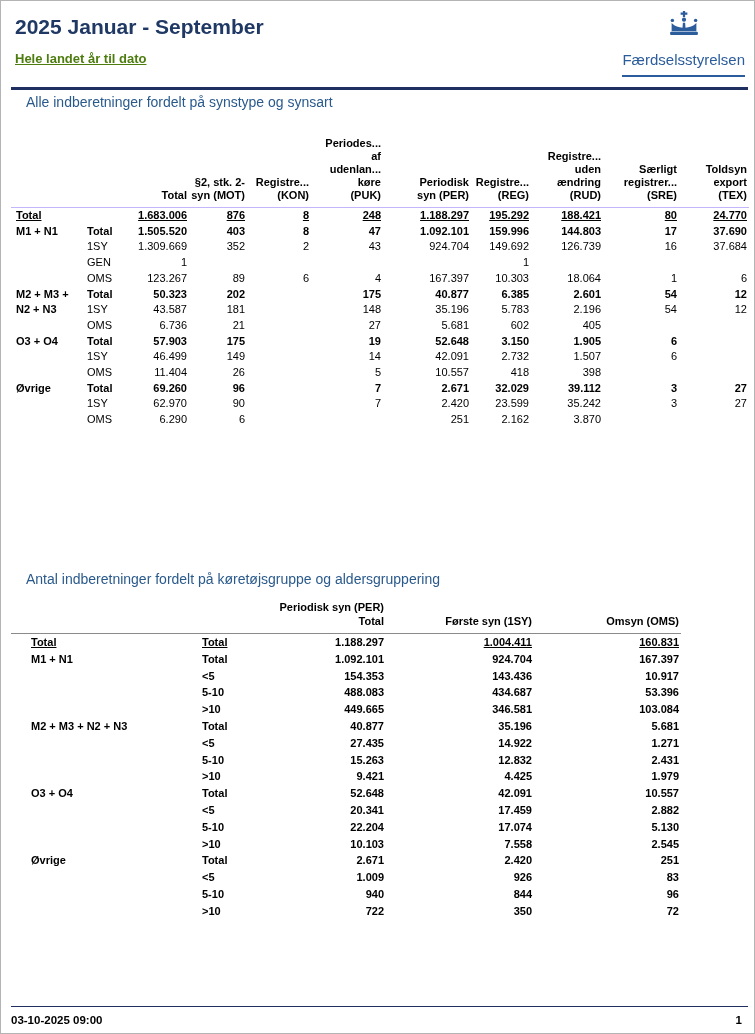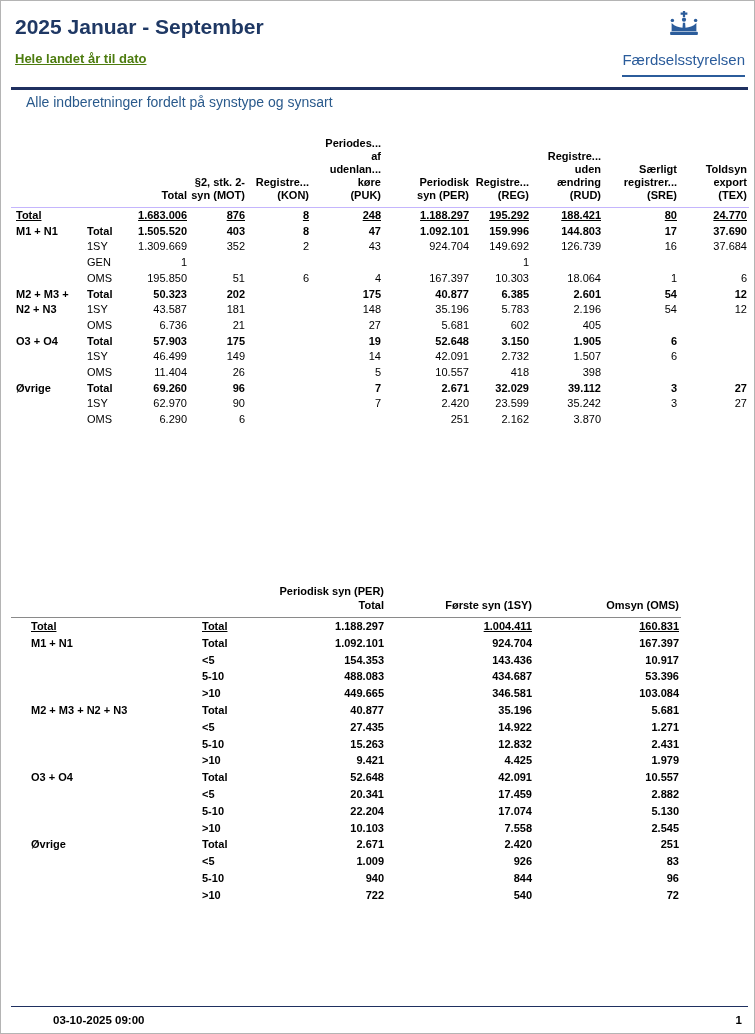--- a/index.html
+++ b/index.html
@@ -39,21 +39,21 @@
   #table2 td.g{padding-left:20px;}
   td.s{text-align:left;padding-left:6px;}
   #table1 .r-grand td{font-weight:700;text-decoration:underline;}
   #table1 .r-gtotal td{font-weight:700;}
   #table2 .r-grand td{text-decoration:underline;}
   #table2 .r-grand td.c0{text-decoration:none;}
   
   .footer{position:absolute;left:10px;top:1005px;width:737px;border-top:1px solid #1f3060;
           display:flex;justify-content:space-between;padding-top:7px;
           font-size:11.5px;font-weight:700;}
-  .ts{margin-left:42px;}
+  .ts{}
   .pn{margin-right:6px;}
 </style>
 </head>
 <body>
 
 <div class="page">
 
   <div class="hdr">
     <div class="title">2025 Januar - September</div>
     <div class="subtitle">Hele landet år til dato</div>
@@ -170,22 +170,22 @@
             <td class="v c2"></td>
             <td class="v c3"></td>
             <td class="v c4"></td>
             <td class="v c5">1</td>
             <td class="v c6"></td>
             <td class="v c7"></td>
             <td class="v c8"></td>
           </tr>
           <tr class="r-sub">
             <td class="s">OMS</td>
-            <td class="v c0">195.850</td>
-            <td class="v c1">51</td>
+            <td class="v c0">123.267</td>
+            <td class="v c1">89</td>
             <td class="v c2">6</td>
             <td class="v c3">4</td>
             <td class="v c4">167.397</td>
             <td class="v c5">10.303</td>
             <td class="v c6">18.064</td>
             <td class="v c7">1</td>
             <td class="v c8">6</td>
           </tr>
           <tr class="r-gtotal">
             <td class="g" rowspan="3">M2 + M3 + N2 + N3</td>
@@ -296,20 +296,21 @@
             <td class="v c5">2.162</td>
             <td class="v c6">3.870</td>
             <td class="v c7"></td>
             <td class="v c8"></td>
           </tr>
         </tbody>
     </table>
   </section>
 
   <section class="sec sec2">
+    <h2 class="sec-title">Antal indberetninger fordelt på køretøjsgruppe og aldersgruppering</h2>
     <table id="table2">
       <colgroup>
         <col style="width:185px">
           <col style="width:62px">
           <col style="width:128px">
         <col style="width:148px">
           <col style="width:147px">
       </colgroup>
       <thead>
         <tr class="ha">
@@ -422,21 +423,21 @@
           </tr>
           <tr class="r-sub">
             <td class="s">5-10</td>
             <td class="v c0">940</td>
             <td class="v c1">844</td>
             <td class="v c2">96</td>
           </tr>
           <tr class="r-sub">
             <td class="s">&gt;10</td>
             <td class="v c0">722</td>
-            <td class="v c1">540</td>
+            <td class="v c1">350</td>
             <td class="v c2">72</td>
           </tr>
         </tbody>
     </table>
   </section>
 
   <div class="footer">
     <span class="ts">03-10-2025 09:00</span>
     <span class="pn">1</span>
   </div>

